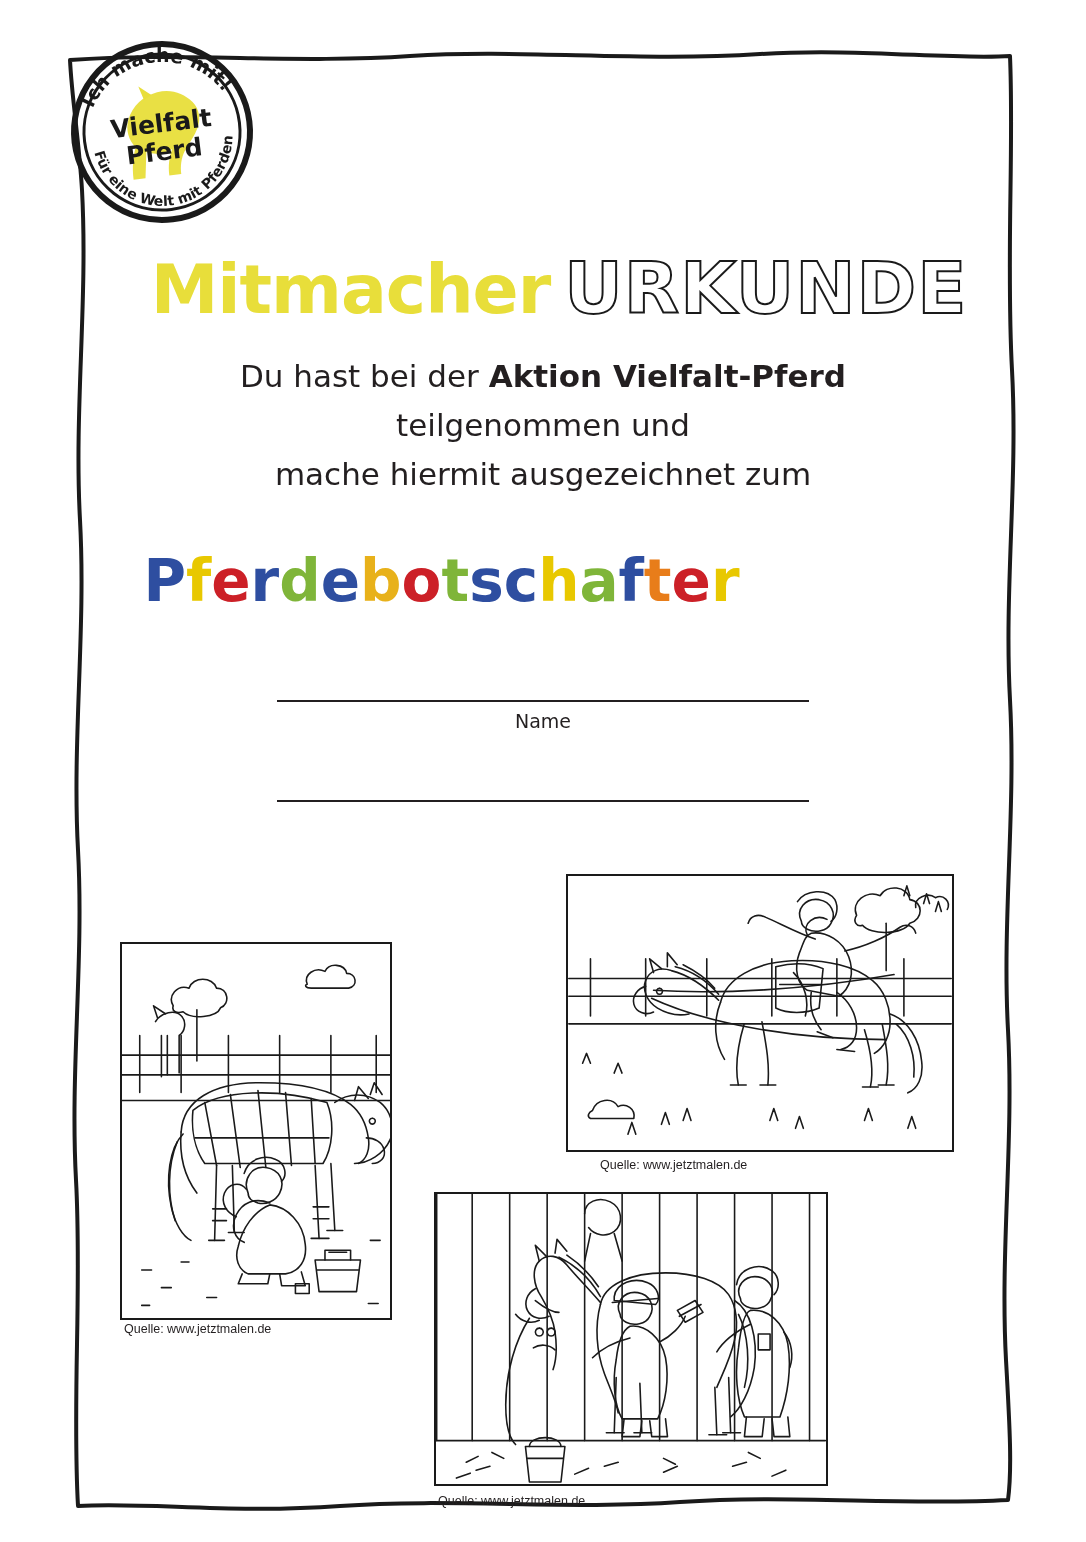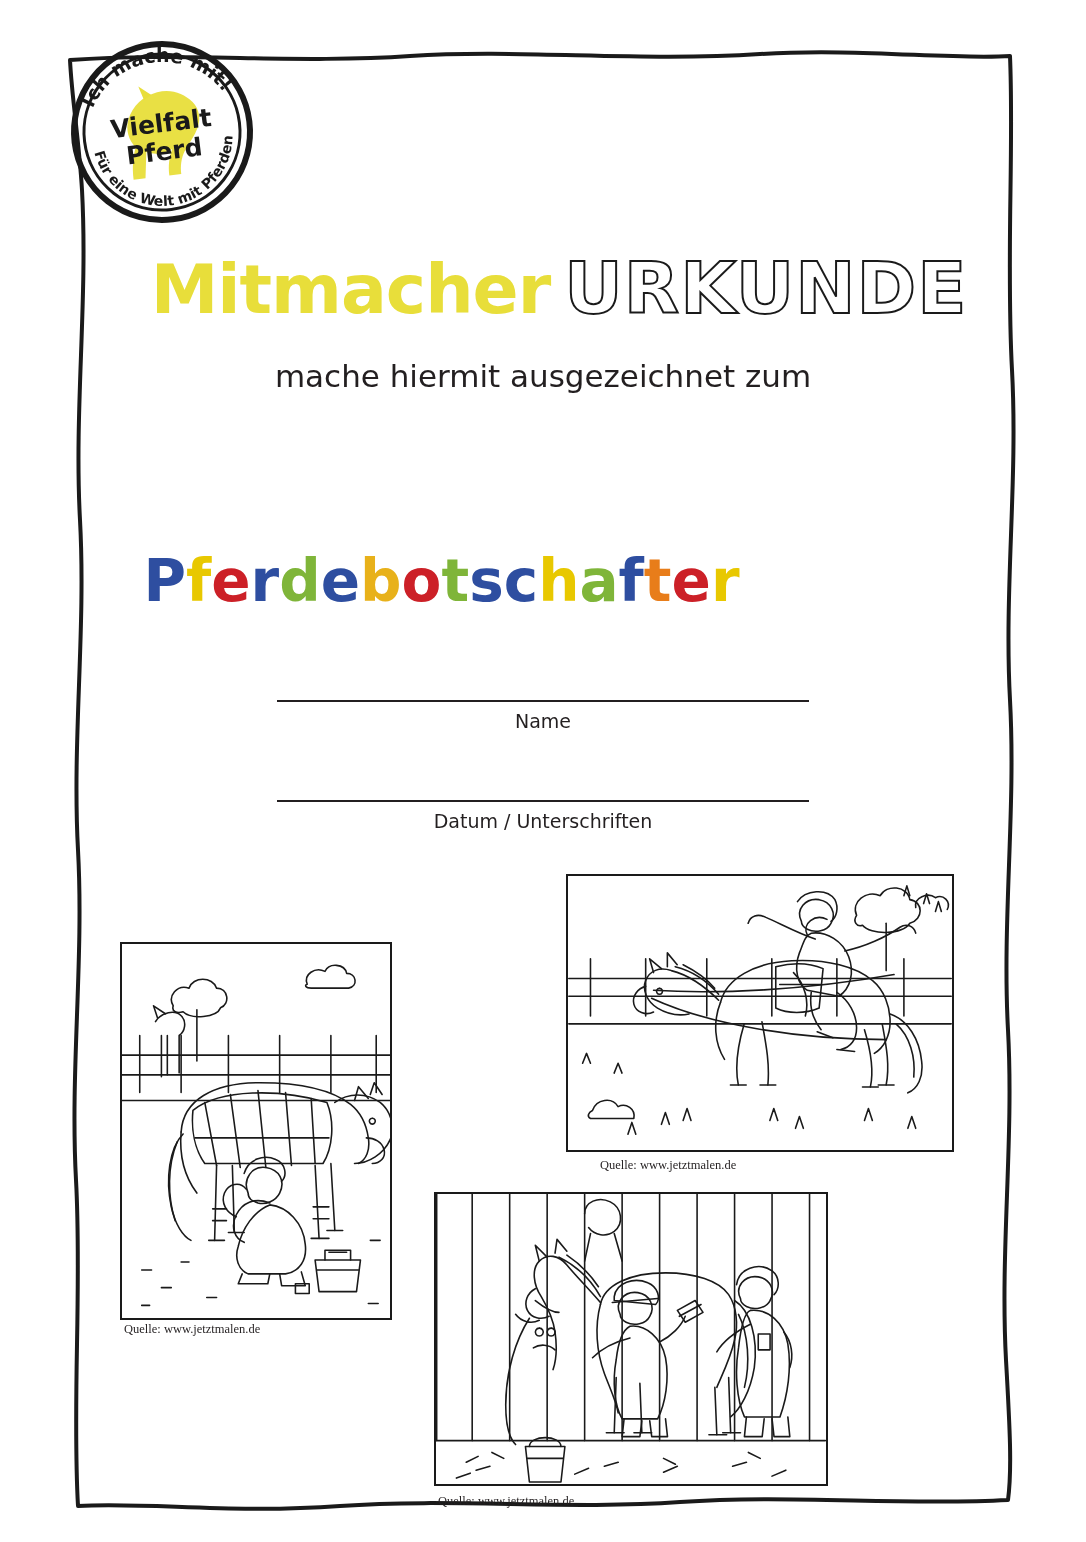--- a/index.html
+++ b/index.html
@@ -114,21 +114,21 @@
     background: #fff;
     box-sizing: border-box;
     overflow: hidden;
   }
   #illus-1 { left: 120px; top: 942px;  width: 272px; height: 378px; }
   #illus-2 { left: 566px; top: 874px;  width: 388px; height: 278px; }
   #illus-3 { left: 434px; top: 1192px; width: 394px; height: 294px; }
 
   .credit {
     position: absolute;
-    font-family: Liberation Serif, serif;
+    font-family: Liberation Sans, sans-serif;
     font-size: 12.5px;
     color: #231f20;
     white-space: nowrap;
   }
   #credit-1 { left: 124px; top: 1322px; }
   #credit-2 { left: 600px; top: 1158px; }
   #credit-3 { left: 438px; top: 1494px; }
 
   svg { display: block; }
 </style>
@@ -175,33 +175,38 @@
     </g>
   </svg>
 </div>
 
 <div id="title-row">
   <span class="title-mitmacher">Mitmacher</span><span class="title-urkunde">URKUNDE</span>
 </div>
 
 <div id="body-text">
   <p class="line">
+    <span>Du hast bei der </span><b>Aktion Vielfalt-Pferd</b>
+  </p>
+  <p class="line">
+    <span>teilgenommen und</span>
+  </p>
+  <p class="line">
     <span>mache hiermit ausgezeichnet zum</span>
   </p>
 </div>
 
 <div id="rainbow-word"><span style="color: rgb(46, 78, 160);">P</span><span style="color: rgb(232, 200, 0);">f</span><span style="color: rgb(204, 32, 39);">e</span><span style="color: rgb(46, 78, 160);">r</span><span style="color: rgb(127, 181, 57);">d</span><span style="color: rgb(46, 78, 160);">e</span><span style="color: rgb(232, 177, 26);">b</span><span style="color: rgb(204, 32, 39);">o</span><span style="color: rgb(127, 181, 57);">t</span><span style="color: rgb(46, 78, 160);">s</span><span style="color: rgb(46, 78, 160);">c</span><span style="color: rgb(232, 200, 0);">h</span><span style="color: rgb(127, 181, 57);">a</span><span style="color: rgb(46, 78, 160);">f</span><span style="color: rgb(232, 125, 26);">t</span><span style="color: rgb(204, 32, 39);">e</span><span style="color: rgb(232, 200, 0);">r</span></div>
 
 <div class="sig-block" id="sig-name">
   <div class="sig-rule"></div>
   <div class="sig-label">Name</div>
 </div>
 <div class="sig-block" id="sig-date">
   <div class="sig-rule"></div>
-  <div class="sig-label">Datum / Unterschriften</div>
 </div>
 
 <div class="illus" id="illus-1">
   <svg viewBox="0 0 272 378" width="268" height="374">
     <rect x="0" y="0" width="272" height="378" fill="#fff"></rect>
     <g fill="none" stroke="#1a1a1a" stroke-width="1.6" stroke-linecap="round" stroke-linejoin="round">
 
       <path d="M188,40 C184,30 196,22 206,27 C210,18 226,19 228,29 C238,29 240,42 230,44 L192,44 C186,44 185,41 188,40 Z"></path>
 
       <path d="M0,112 L272,112 M0,132 L272,132"></path>

